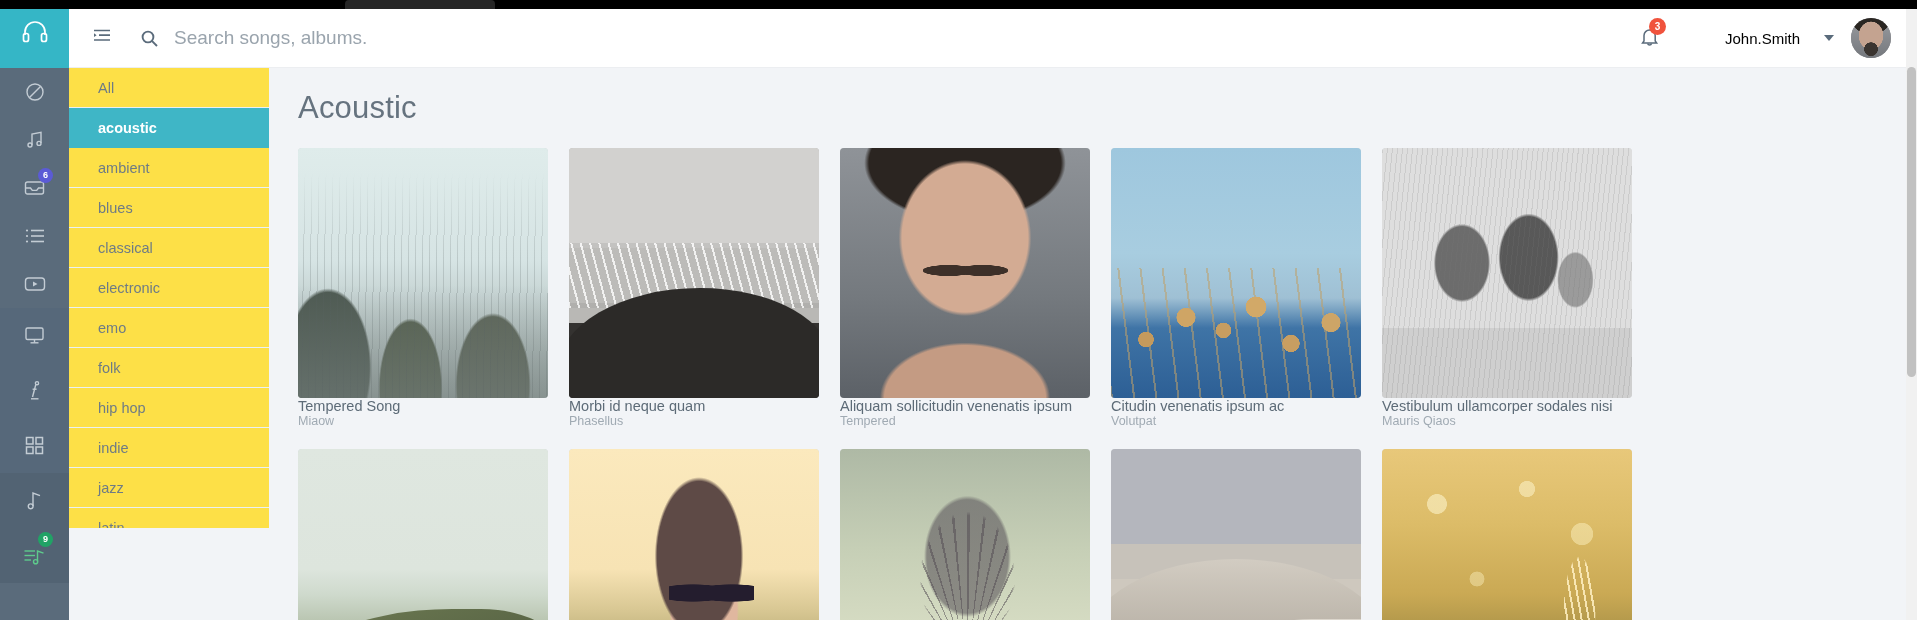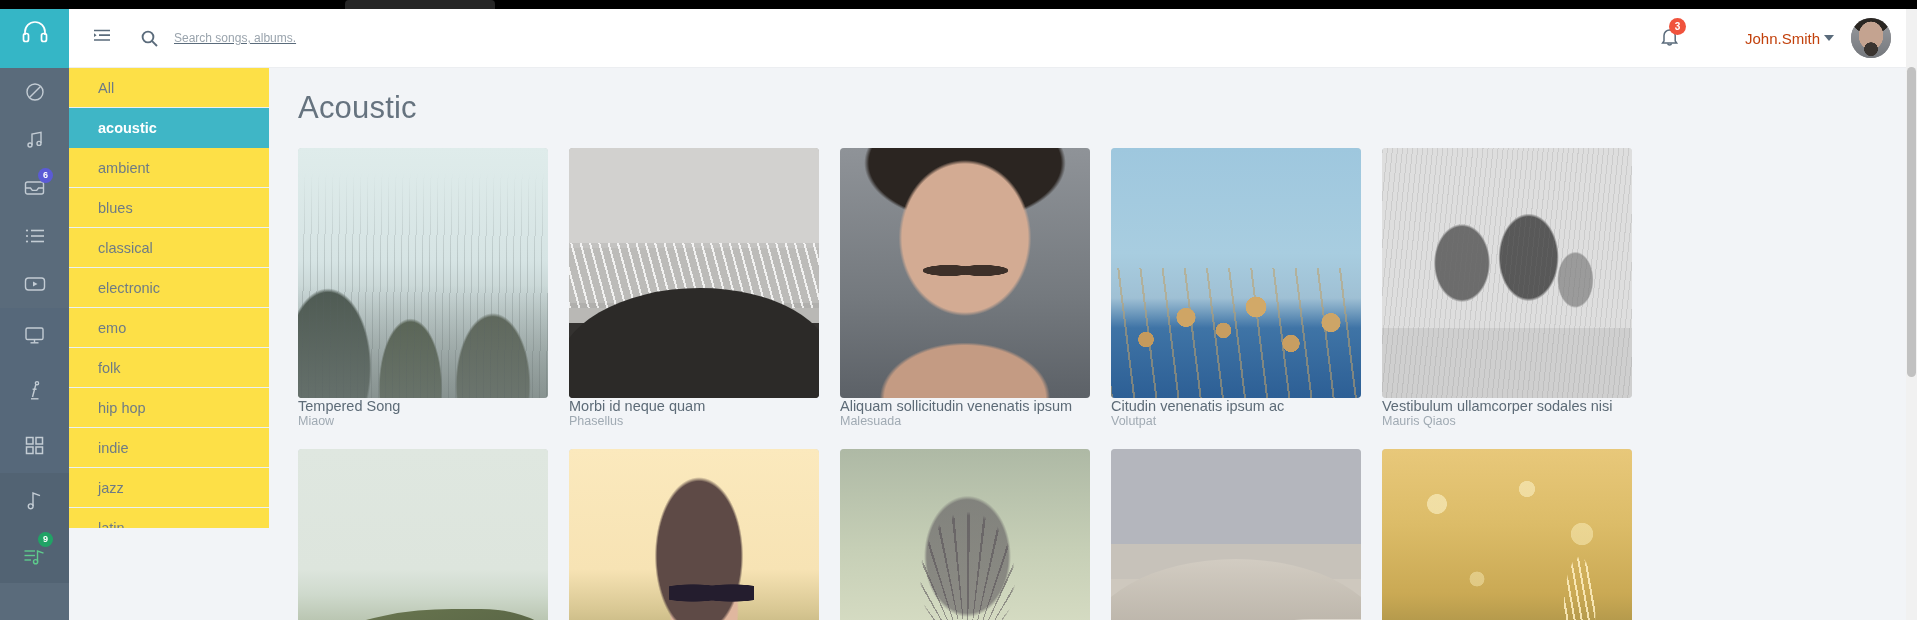--- a/index.html
+++ b/index.html
@@ -74,39 +74,39 @@
   }
   .hamburger { margin-left: 24px; cursor: pointer; display:flex; align-items:center; }
   .search-wrap {
     display: flex; align-items: center;
     margin-left: 30px; flex: 1;
   }
   .search-icon { margin-right: 16px; display: flex; align-items: center; cursor: pointer;}
   .search-input {
     border: none; outline: none;
     font-family: "Liberation Sans", sans-serif;
-    font-size: 12px; color: #5a6b7b;
-    width: 640px; background: transparent; text-decoration: underline;
+    font-size: 19px; color: #5a6b7b;
+    width: 640px; background: transparent;
   }
   .search-input::placeholder { color: #9aa4ad; }
   .topbar-right {
     display: flex; align-items: center;
     margin-right: 26px; gap: 0px;
   }
   .bell-wrap { position: relative; margin-right: 66px; cursor: pointer; display:flex; }
   .bell-badge {
     position: absolute; top: -8px; left: 9px;
     width: 17px; height: 17px; border-radius: 50%;
     background: #f0533d; color: #fff;
     font-size: 10px; font-weight: bold;
     display: flex; align-items: center; justify-content: center;
   }
   .username {
-    font-size: 15px; color: #c2410c;
-    margin-right: 4px; cursor: pointer;
+    font-size: 15px; color: #000000;
+    margin-right: 24px; cursor: pointer;
   }
   .caret {
     width: 0; height: 0;
     border-left: 5px solid transparent;
     border-right: 5px solid transparent;
     border-top: 6px solid #5a6b7b;
     margin-right: 17px; cursor: pointer;
   }
   .avatar {
     width: 40px; height: 40px; border-radius: 50%;
@@ -573,21 +573,21 @@
         </div>
       <div class="card-title">Morbi id neque quam</div>
       <div class="card-artist">Phasellus</div>
     </div>
 
     <div class="card">
       <div class="card-art">
           <div class="art-portrait"></div>
         </div>
       <div class="card-title">Aliquam sollicitudin venenatis ipsum</div>
-      <div class="card-artist">Malesuada</div>
+      <div class="card-artist">Tempered</div>
     </div>
 
     <div class="card">
       <div class="card-art">
           <div class="art-thistle"></div>
         </div>
       <div class="card-title">Citudin venenatis ipsum ac</div>
       <div class="card-artist">Volutpat</div>
     </div>
 

